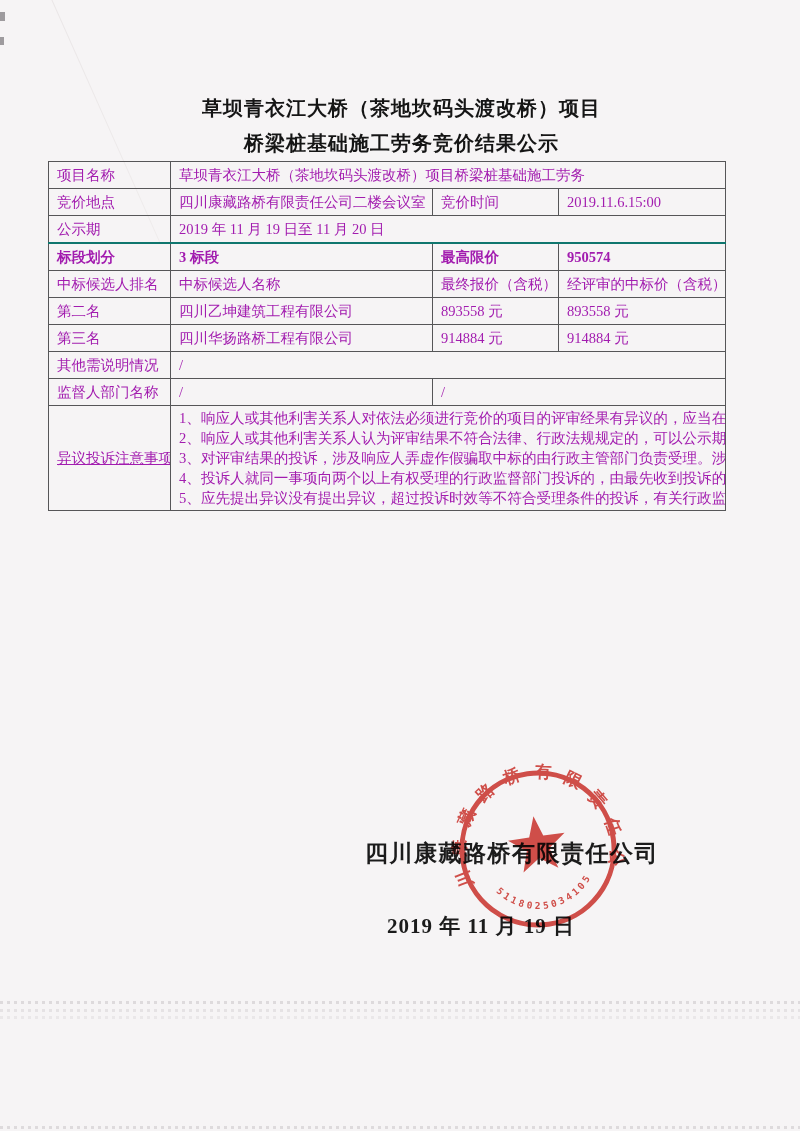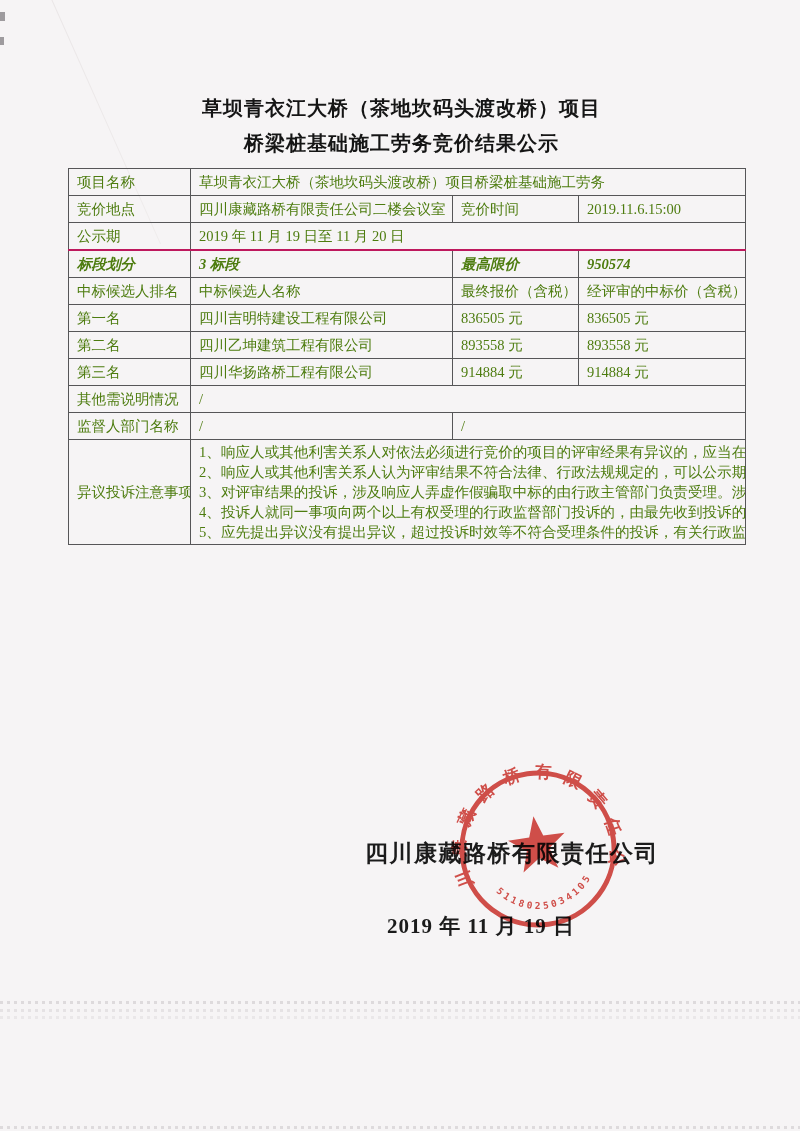--- a/index.html
+++ b/index.html
@@ -27,32 +27,32 @@
   .title{
     position:absolute;left:63px;width:677px;text-align:center;
     font-family:"Liberation Sans","DejaVu Sans",sans-serif;
     font-weight:700;color:#151515;letter-spacing:1px;
     font-size:20px;line-height:26px;margin:0;
   }
   .title.t1{top:95px;}
   .title.t2{top:130px;}
 
   table.doc{
-    position:absolute;left:68px;top:161px;width:677px;
+    position:absolute;left:48px;top:161px;width:677px;
     border-collapse:collapse;table-layout:fixed;
-    font-size:14.5px;color:#4d7c0f;margin-top:7px;
+    font-size:14.5px;color:#a21caf;
   }
   table.doc td{
     border:1px solid #565658;
     padding:2px 8px;vertical-align:middle;
     height:22px;line-height:20px;
     overflow:hidden;white-space:nowrap;
   }
-  tr.bold-row td{font-weight:700;border-top:2px solid #be185d;font-style:italic;}
-  td.objection-label{white-space:normal;line-height:26px;}
+  tr.bold-row td{font-weight:700;border-top:2px solid #0f766e;}
+  td.objection-label{white-space:normal;line-height:26px;text-decoration:underline;}
   td.objection-body{
     white-space:normal;text-align:justify;
     font-size:14.6px;line-height:26.6px;
     padding:5px 9px;height:363px;vertical-align:top;
   }
   td.objection-body p{margin:0;text-indent:0;}
 
   .sig{
     position:absolute;font-weight:700;color:#1b1b1b;
     font-family:"Liberation Serif","DejaVu Serif",serif;white-space:nowrap;
@@ -115,26 +115,20 @@
         <td>最高限价</td>
         <td>950574</td>
       </tr>
       <tr>
         <td>中标候选人排名</td>
         <td>中标候选人名称</td>
         <td>最终报价（含税）</td>
         <td>经评审的中标价（含税）</td>
       </tr>
       <tr>
-        <td>第一名</td>
-        <td>四川吉明特建设工程有限公司</td>
-        <td>836505 元</td>
-        <td>836505 元</td>
-      </tr>
-      <tr>
         <td>第二名</td>
         <td>四川乙坤建筑工程有限公司</td>
         <td>893558 元</td>
         <td>893558 元</td>
       </tr>
       <tr>
         <td>第三名</td>
         <td>四川华扬路桥工程有限公司</td>
         <td>914884 元</td>
         <td>914884 元</td>

